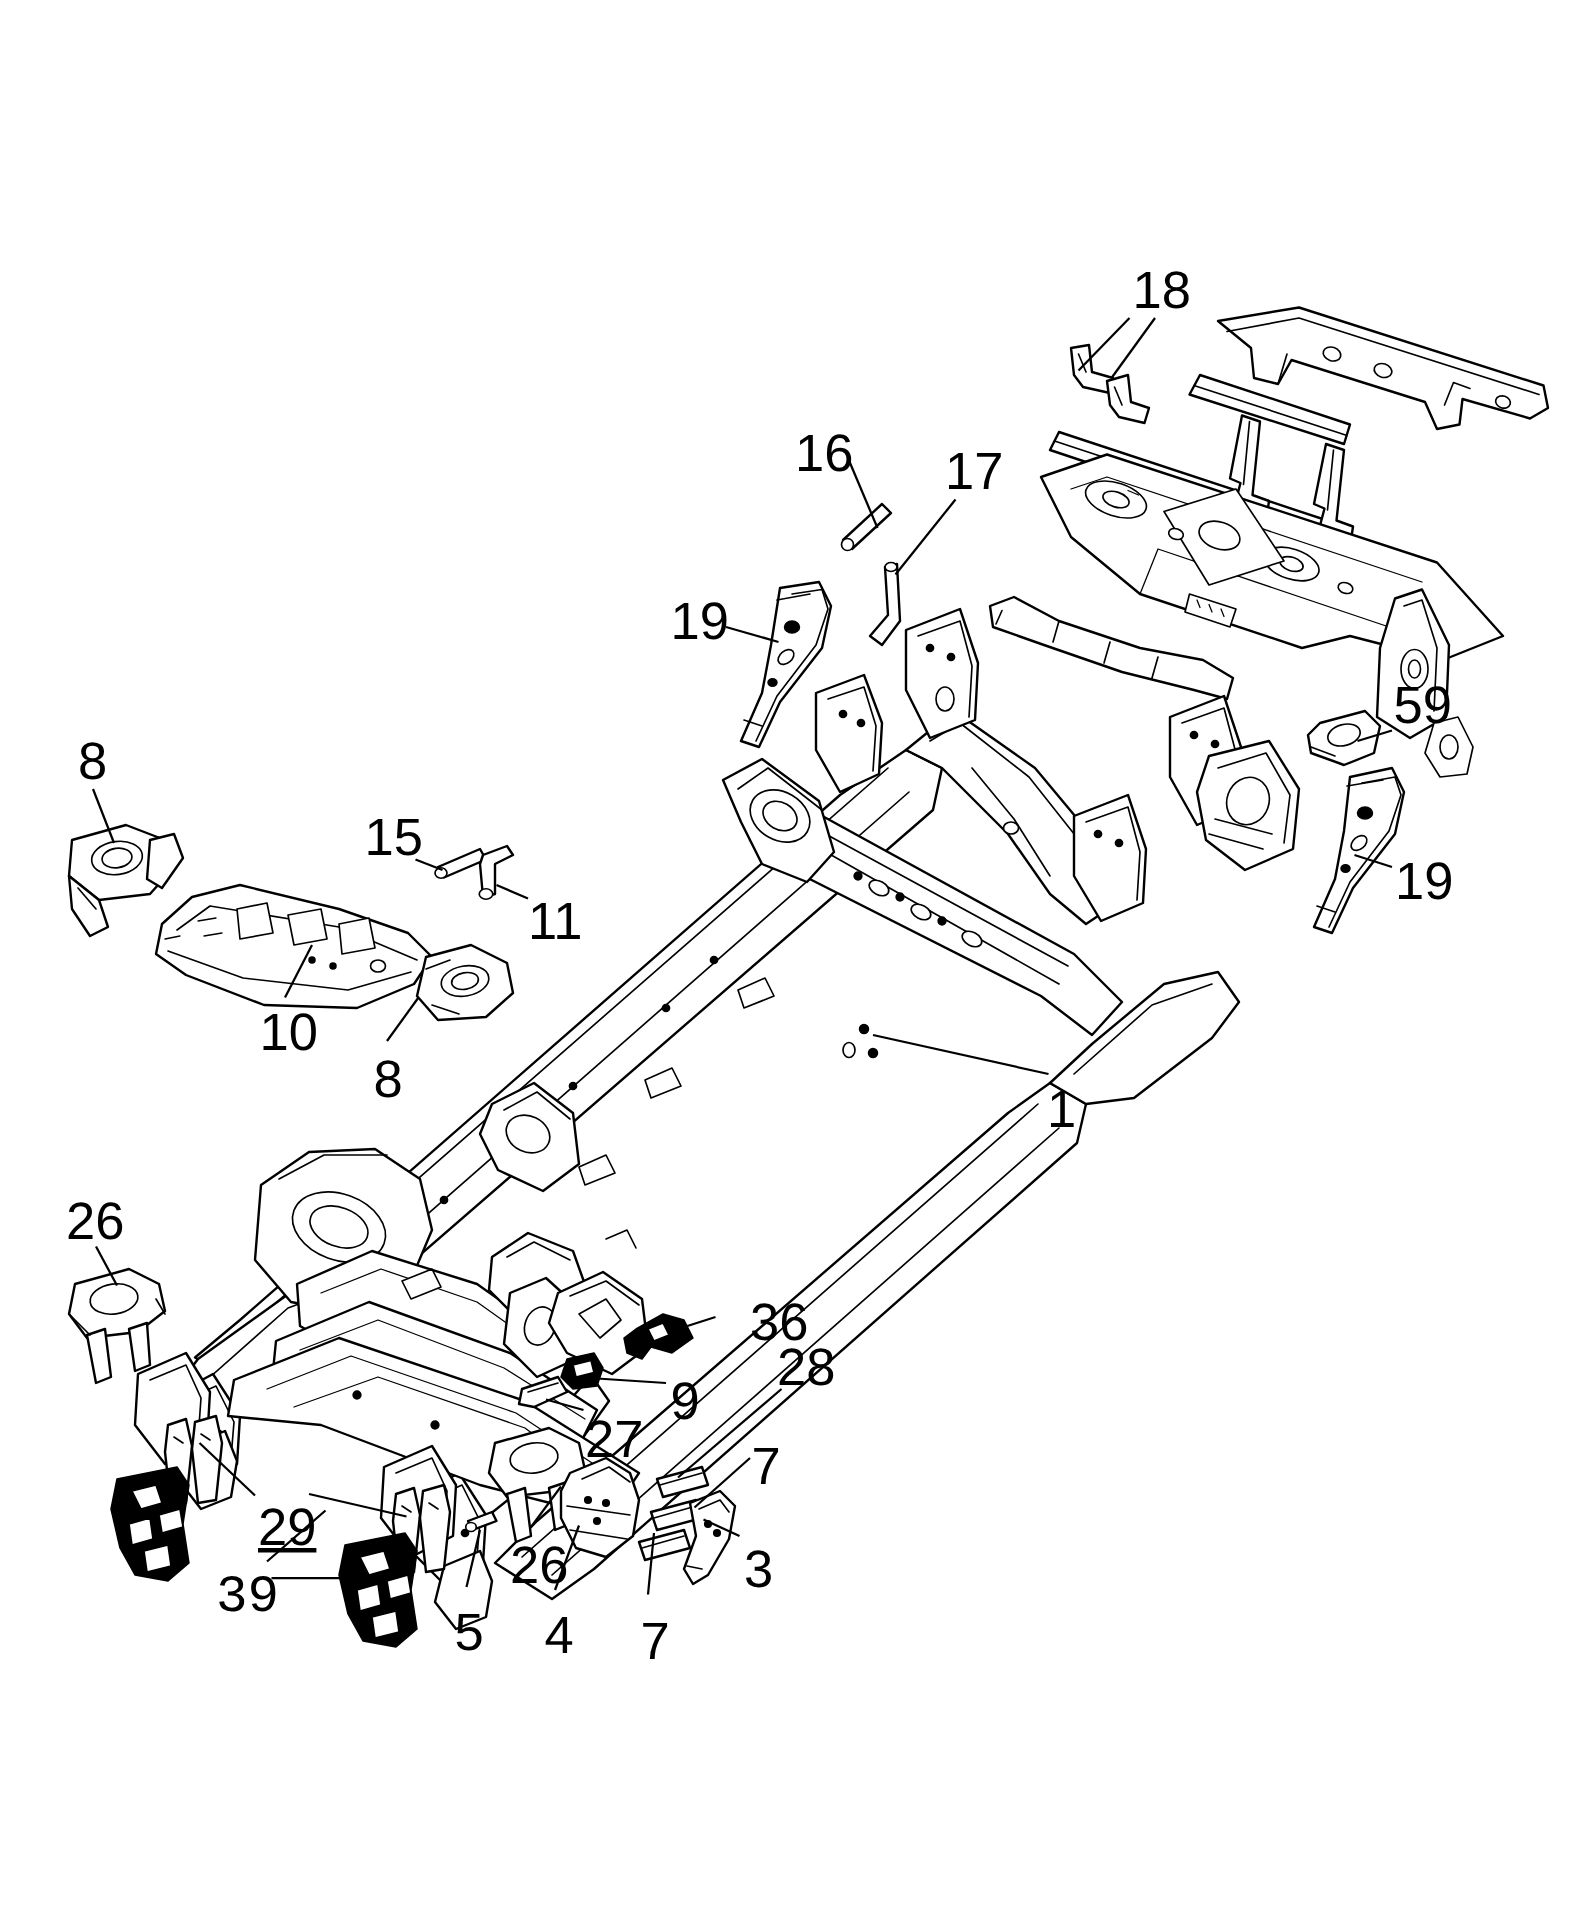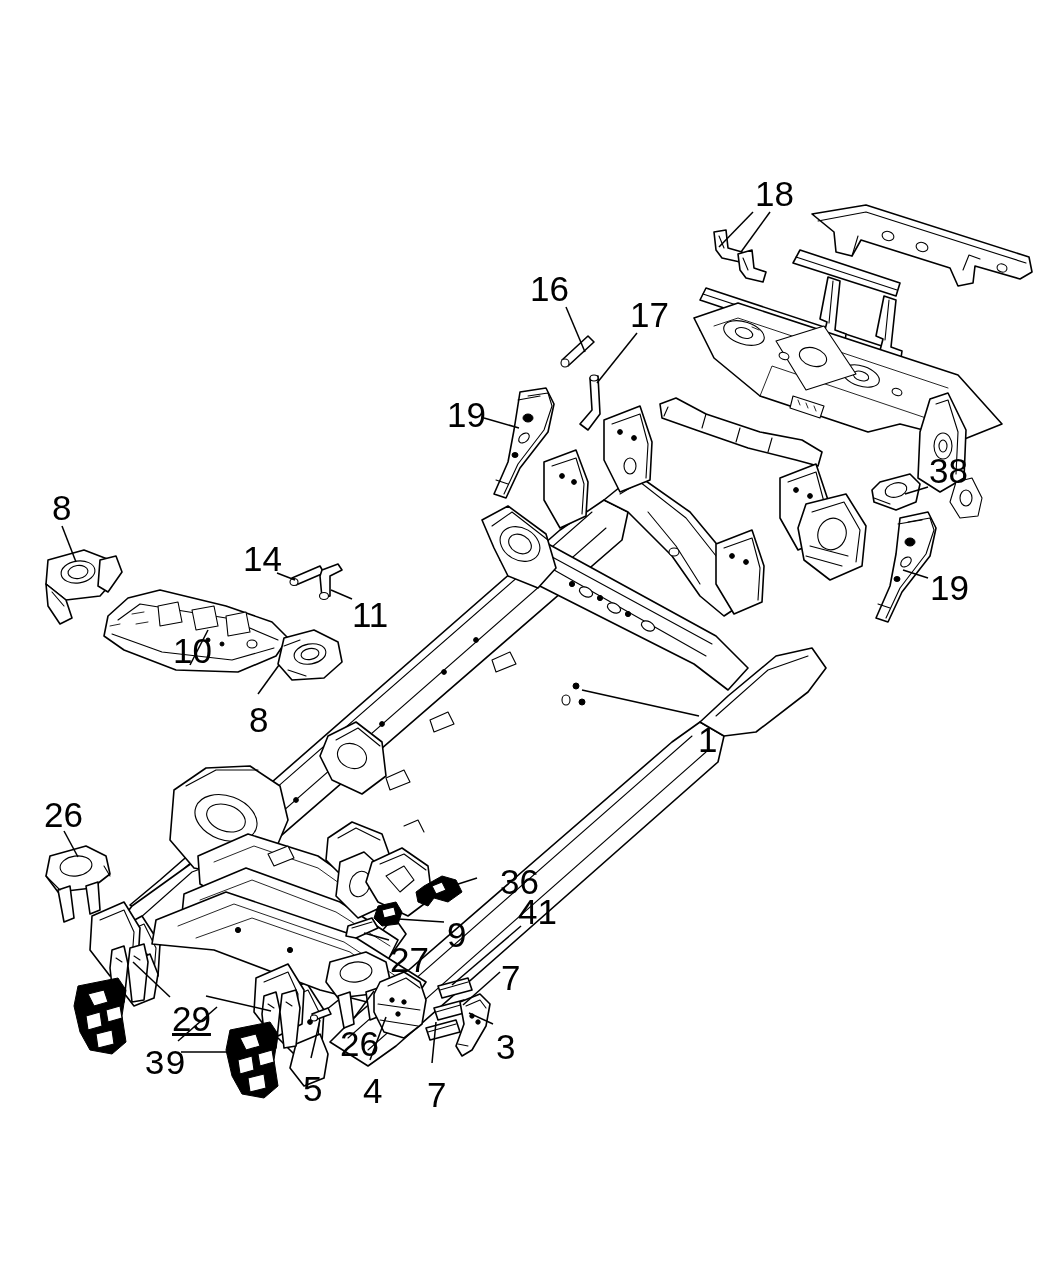--- a/index.html
+++ b/index.html
@@ -464,34 +464,34 @@
         <line x1="178" y1="1041" x2="217" y2="1007" class="lead"></line>
         <line x1="181" y1="1052" x2="229" y2="1052" class="lead"></line>
         <line x1="311" y1="1058" x2="320" y2="1020" class="lead"></line>
         <line x1="370" y1="1060" x2="386" y2="1017" class="lead"></line>
         <line x1="432" y1="1063" x2="436" y2="1022" class="lead"></line>
       </g>
   </svg>
 
   <div id="callout-layer">
       <div class="callout" style="left: 755px; top: 176px;">18</div>
-      <div class="callout" style="left: 530px; top: 271px; text-align: right;">16</div>
+      <div class="callout" style="left: 530px; top: 285px; text-align: right;">16</div>
       <div class="callout" style="left: 630px; top: 297px; text-align: center;">17</div>
       <div class="callout" style="left: 447px; top: 397px;">19</div>
-      <div class="callout" style="left: 929px; top: 453px;">38</div>
+      <div class="callout" style="left: 929px; top: 453px;">59</div>
       <div class="callout" style="left: 52px; top: 490px;">8</div>
-      <div class="callout" style="left: 243px; top: 541px;">14</div>
+      <div class="callout" style="left: 243px; top: 541px;">15</div>
       <div class="callout" style="left: 930px; top: 570px;">19</div>
       <div class="callout" style="left: 352px; top: 597px; text-align: right;">11</div>
-      <div class="callout" style="left: 173px; top: 633px; text-align: right;">10</div>
+      <div class="callout" style="left: 173px; top: 671px; text-align: right;">10</div>
       <div class="callout" style="left: 249px; top: 702px;">8</div>
       <div class="callout" style="left: 698px; top: 722px;">1</div>
       <div class="callout" style="left: 44px; top: 797px;">26</div>
       <div class="callout" style="left: 479px; top: 864px; margin-left: 21px;">36</div>
-      <div class="callout" style="left: 518px; top: 894px;">41</div>
+      <div class="callout" style="left: 518px; top: 894px;">28</div>
       <div class="callout" style="left: 447px; top: 917px;">9</div>
       <div class="callout" style="left: 390px; top: 942px; text-align: center;">27</div>
       <div class="callout" style="left: 501px; top: 960px;">7</div>
       <div class="callout" style="left: 172px; top: 1001px; text-decoration: underline;">29</div>
       <div class="callout" style="left: 340px; top: 1026px;">26</div>
       <div class="callout" style="left: 496px; top: 1029px;">3</div>
       <div class="callout" style="left: 144px; top: 1048px; font-family: Liberation Mono, monospace;">39</div>
       <div class="callout" style="left: 303px; top: 1071px;">5</div>
       <div class="callout" style="left: 363px; top: 1073px;">4</div>
       <div class="callout" style="left: 427px; top: 1077px;">7</div>

